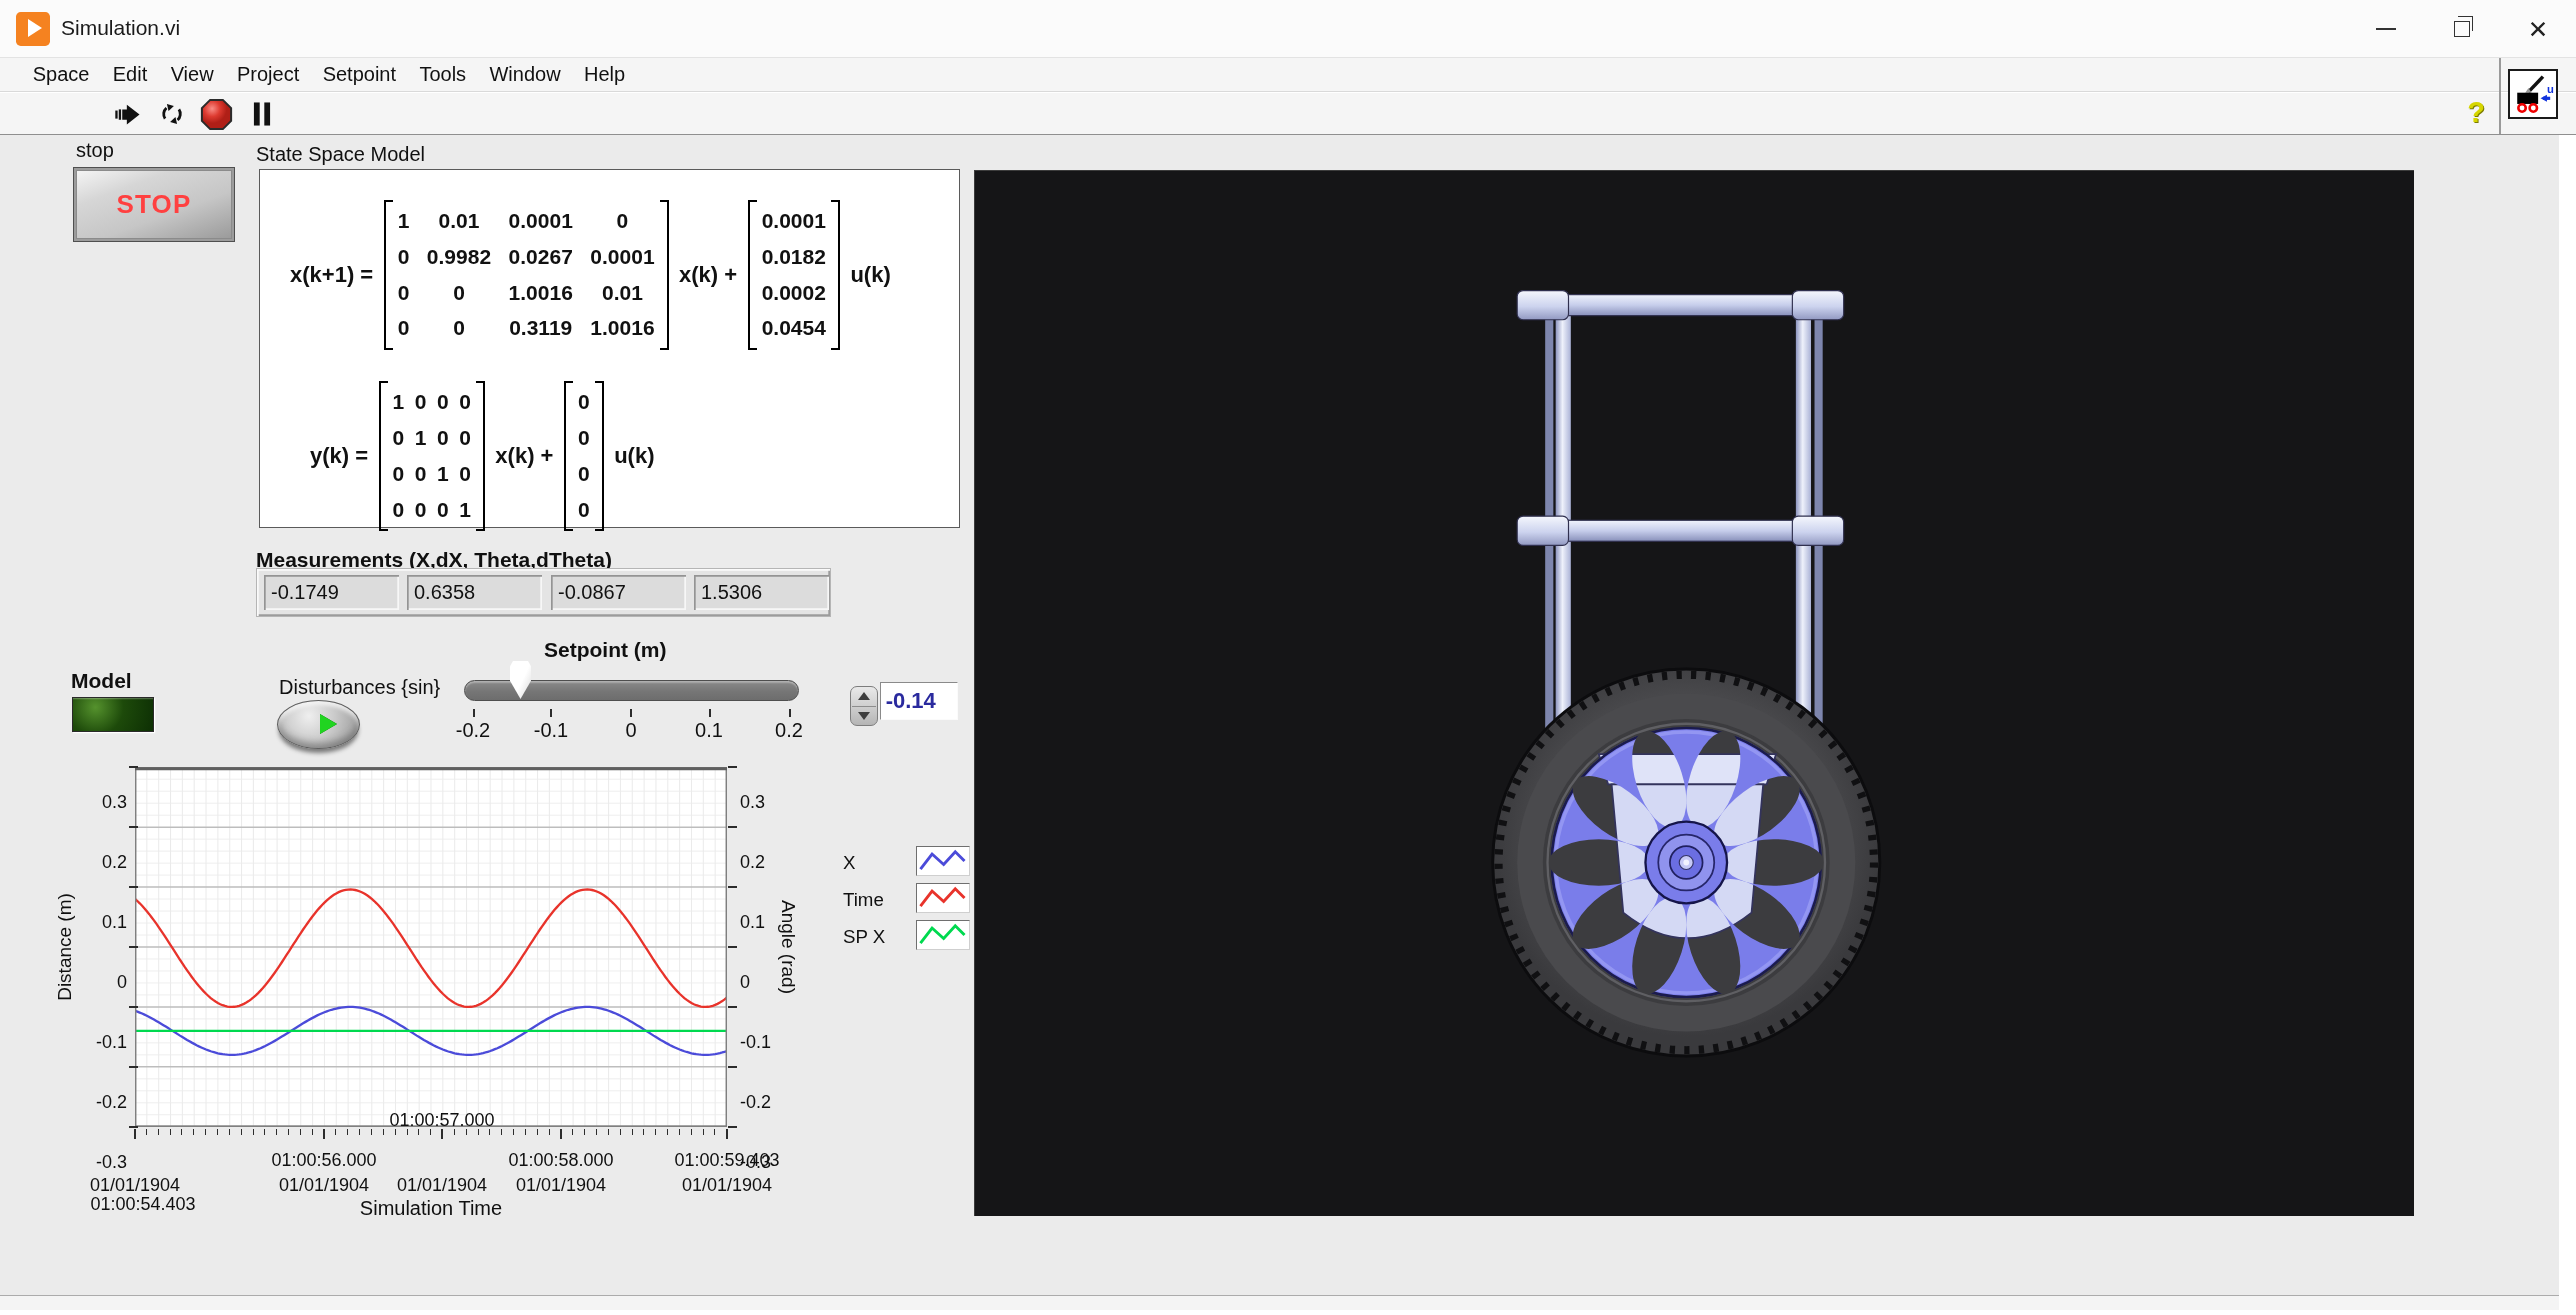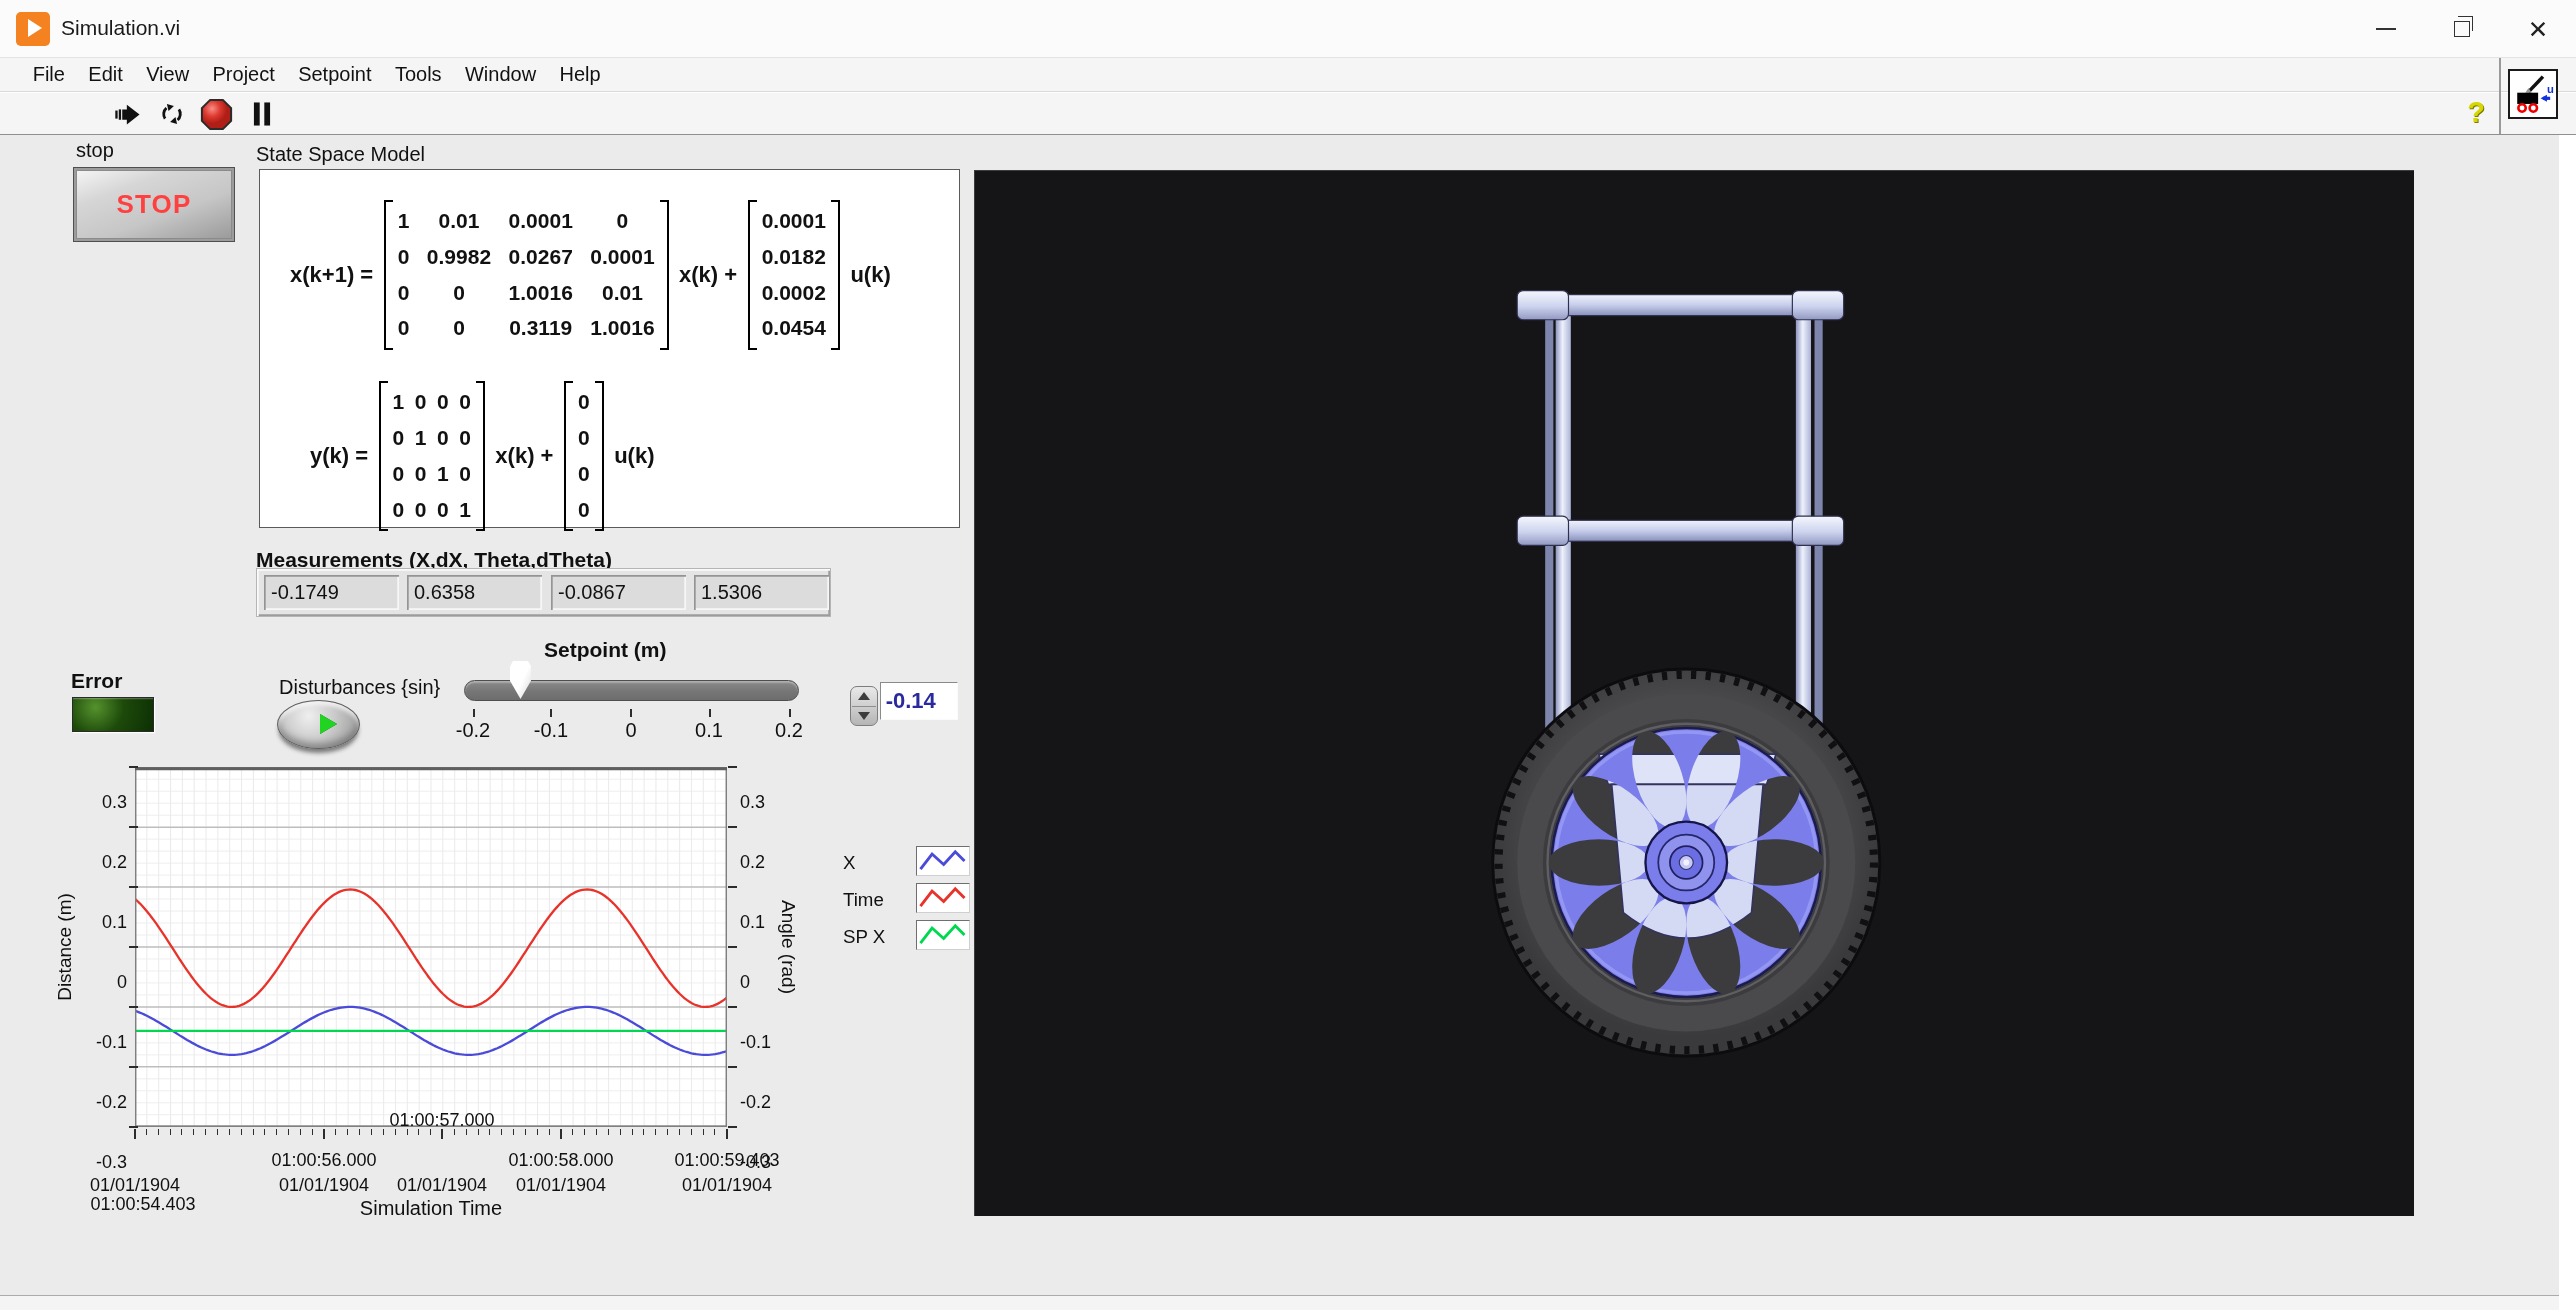--- a/index.html
+++ b/index.html
@@ -96,21 +96,21 @@
     </div>
   <div class="winbtn wb-max">
       <span class="restore-sq"></span>
     </div>
   <div class="winbtn wb-close">
       <span>✕</span>
     </div>
 </div>
 
 <div class="menubar">
-  <span class="menu-item">File</span>
+  <span class="menu-item">Space</span>
   <span class="menu-item">Edit</span>
   <span class="menu-item">View</span>
   <span class="menu-item">Project</span>
   <span class="menu-item">Setpoint</span>
   <span class="menu-item">Tools</span>
   <span class="menu-item">Window</span>
   <span class="menu-item">Help</span>
 </div>
 
 <div class="toolbar">
@@ -244,21 +244,21 @@
 </div>
 
 <div class="lbl lbl-bold" style="left:256px; top:548px;">Measurements (X,dX, Theta,dTheta)</div>
 <div class="meas-box">
   <div class="meas-field" style="left:7px;">-0.1749</div>
   <div class="meas-field" style="left:150px;">0.6358</div>
   <div class="meas-field" style="left:294px;">-0.0867</div>
   <div class="meas-field" style="left:437px;">1.5306</div>
 </div>
 
-<div class="lbl lbl-bold" style="left:71px; top:669px;">Error</div>
+<div class="lbl lbl-bold" style="left:71px; top:669px;">Model</div>
 <div class="led"></div>
 
 <div class="lbl" style="left:279px; top:676px;">Disturbances {sin}</div>
 <div class="toggle">
   <div class="toggle-arrow"></div>
 </div>
 
 <div class="lbl lbl-bold" style="left:544px; top:638px; width:175px; ">Setpoint (m)</div>
 <div class="slider-track"></div>
 <div class="slider-thumb"></div>

